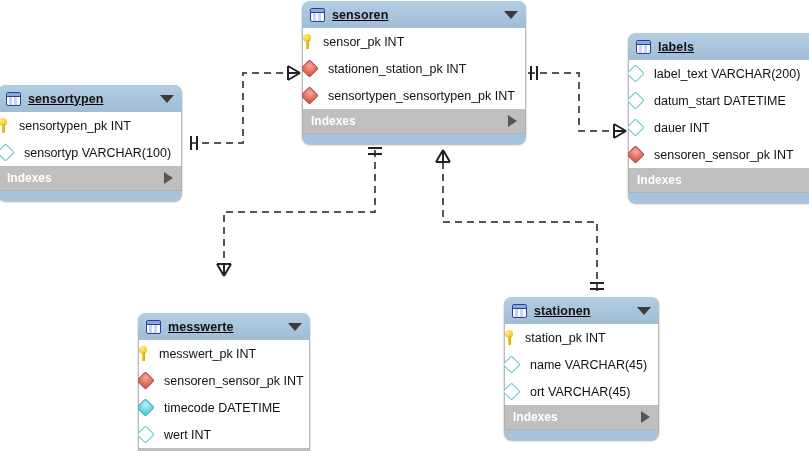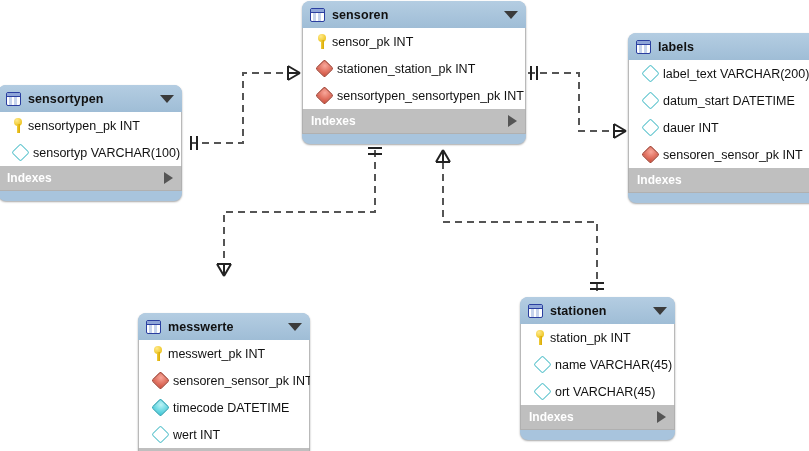--- a/index.html
+++ b/index.html
@@ -29,20 +29,21 @@
   .tbl-hd{
     height:27px;
     display:flex;
     align-items:center;
     gap:7px;
     padding:0 8px 0 8px;
     background:linear-gradient(to bottom,#b4cde2 0%,#9fbdd6 100%);
     border-top-left-radius:8px;
     border-top-right-radius:8px;
     box-sizing:border-box;
+    text-decoration:underline;
   }
   .tbl-title{
     font-size:12.5px;
     font-weight:bold;
     color:#111;
     letter-spacing:.1px;
     flex:1;
     white-space:nowrap;
   }
   .tbl-ico{
@@ -76,22 +77,22 @@
   }
   .tbl-body{
     background:#ffffff;
     border-left:1px solid #b9b9b9;
     border-right:1px solid #b9b9b9;
   }
   .fld{
     height:27px;
     display:flex;
     align-items:center;
-    gap:6px;
-    padding:0 15px;
+    gap:12px;
+    padding:0 0;
     font-size:12.5px;
     color:#111;
     white-space:nowrap;
     box-sizing:border-box;
     text-align:center;
   }
   .tbl-ft{
     height:25px;
     display:flex;
     align-items:center;
@@ -300,21 +301,21 @@
           <div class="fld">
             <span class="g g-dia nul"></span>
             <span>wert INT</span>
           </div>
         </div>
         <div class="tbl-ft">
           <span class="ft-lbl">Indexes</span>
           <span class="caret-rt"></span>
         </div>
       </div>
-      <div class="tbl" style="left: 520px; top: 297px; width: 155px;">
+      <div class="tbl" style="left: 504px; top: 297px; width: 155px;">
         <div class="tbl-hd">
           <span class="tbl-ico"></span>
           <span class="tbl-title">stationen</span>
           <span class="caret-dn"></span>
         </div>
         <div class="tbl-body">
           <div class="fld">
             <span class="g g-key"></span>
             <span>station_pk INT</span>
           </div>

